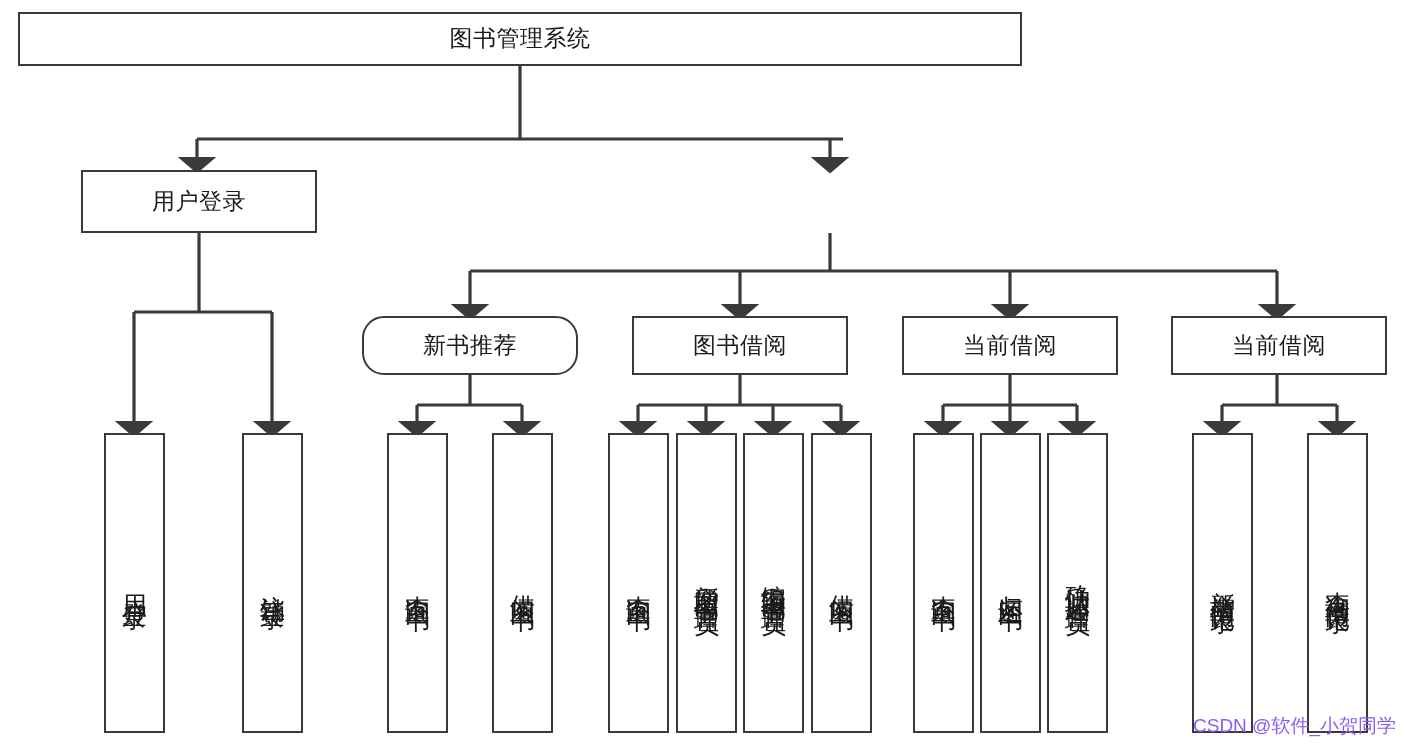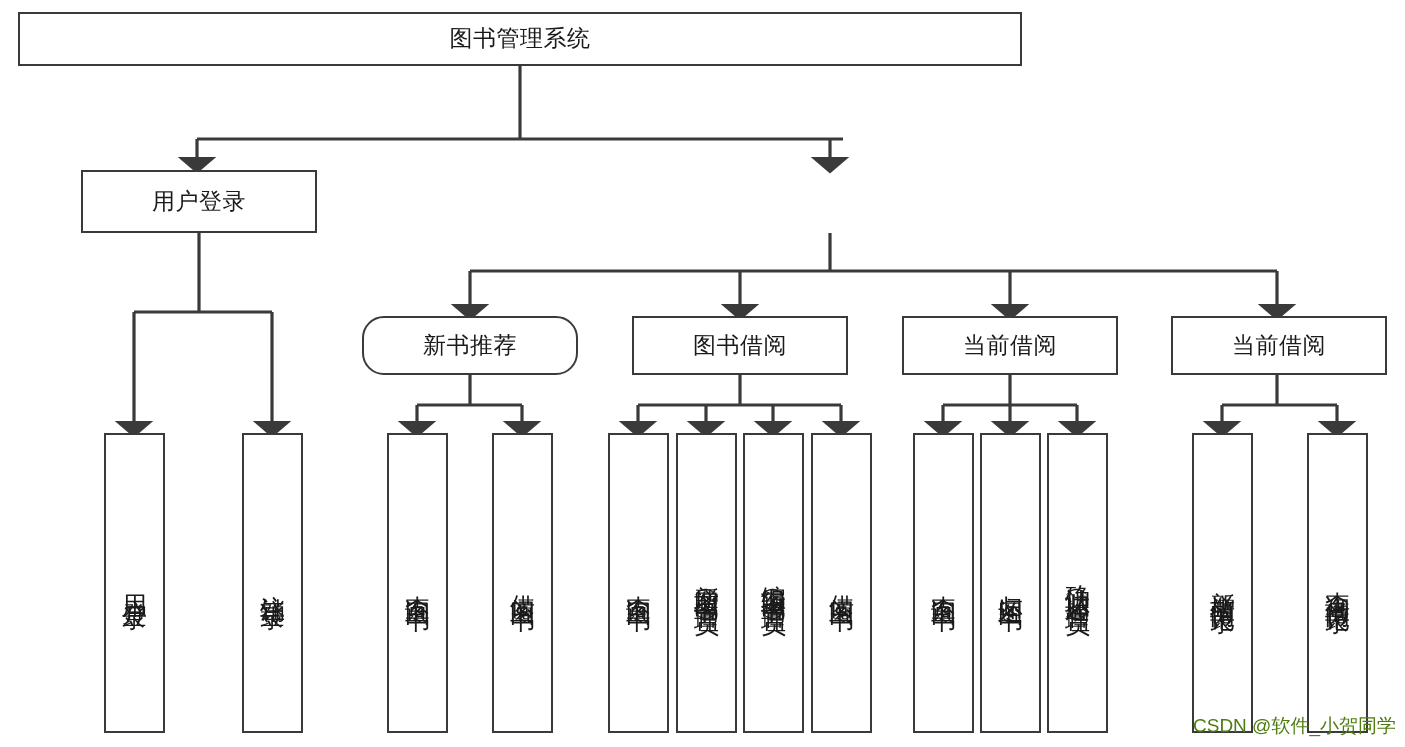--- a/index.html
+++ b/index.html
@@ -59,21 +59,21 @@
     max-height: 260px;
   }
   .node.vert.tall .label {
     max-height: 272px;
   }
   .watermark {
     position: absolute;
     left: 1193px;
     top: 713px;
     font-size: 19px;
-    color: #4d7c0f;
+    color: #8b5cf6;
     white-space: nowrap;
     z-index: 3;
     font-family: "Liberation Sans", "DejaVu Sans", sans-serif;
   }
 </style>
 </head>
 <body>
 
 <div id="diagram-root">
 

